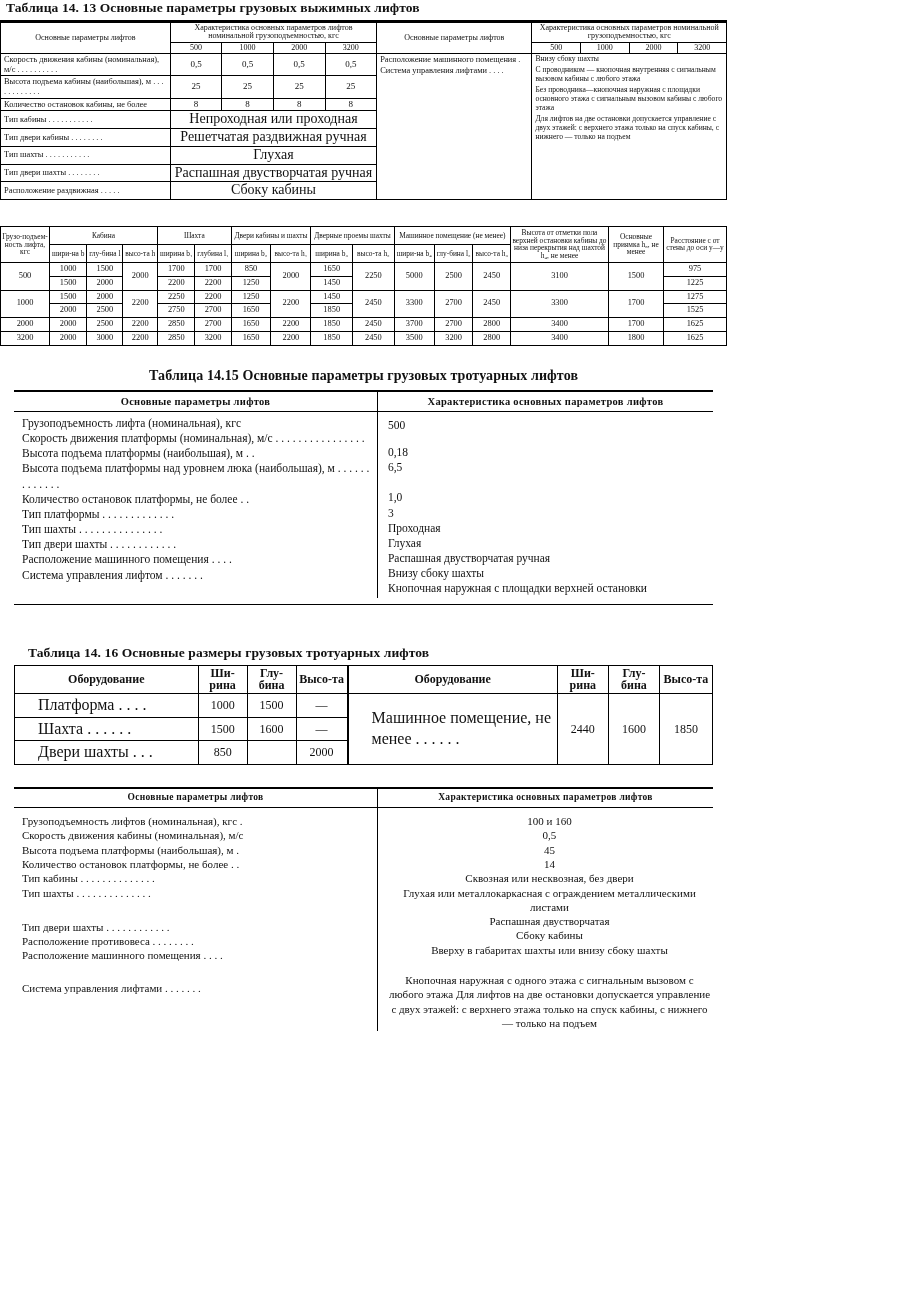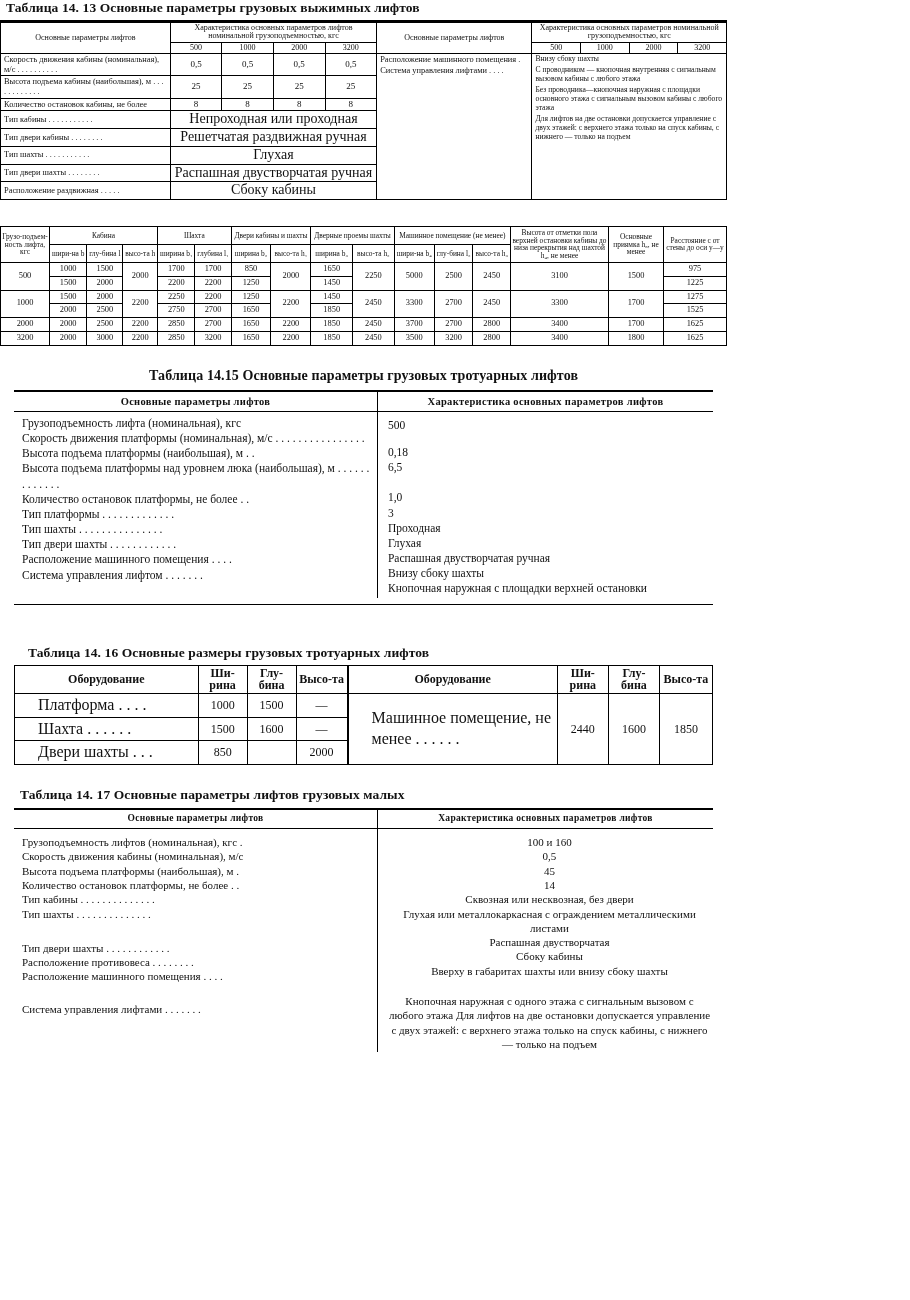--- a/index.html
+++ b/index.html
@@ -415,21 +415,20 @@
         <td class="lblbig">Двери шахты  . . .</td>
         <td class="valbig">850</td>
         <td class="valbig"></td>
         <td class="valbig">2000</td>
       </tr>
     </tbody>
       </table>
   </div>
 
   <div class="sec" id="t1417" style="margin-top:22px; padding:0 14px">
-    <div class="tbl-title">Таблица 14. 17 Основные параметры лифтов грузовых малых</div>
     <div class="hr-thick" style="margin-top:5px"></div>
     <table style="border:none">
       <tbody>
           <tr>
         <td class="colhead" style="border:none;border-bottom:1px solid #000;width:52%;padding:4px 0;font-size:9.5px">Основные параметры лифтов</td>
         <td class="colhead" style="border:none;border-bottom:1px solid #000;border-left:1px solid #000;padding:4px 0;font-size:9.5px">Характеристика основных параметров лифтов</td>
       </tr>
       <tr>
         <td style="border:none;padding-top:6px;vertical-align:top">
           <div class="pname">Грузоподъемность лифтов (номинальная), кгс  .</div>

